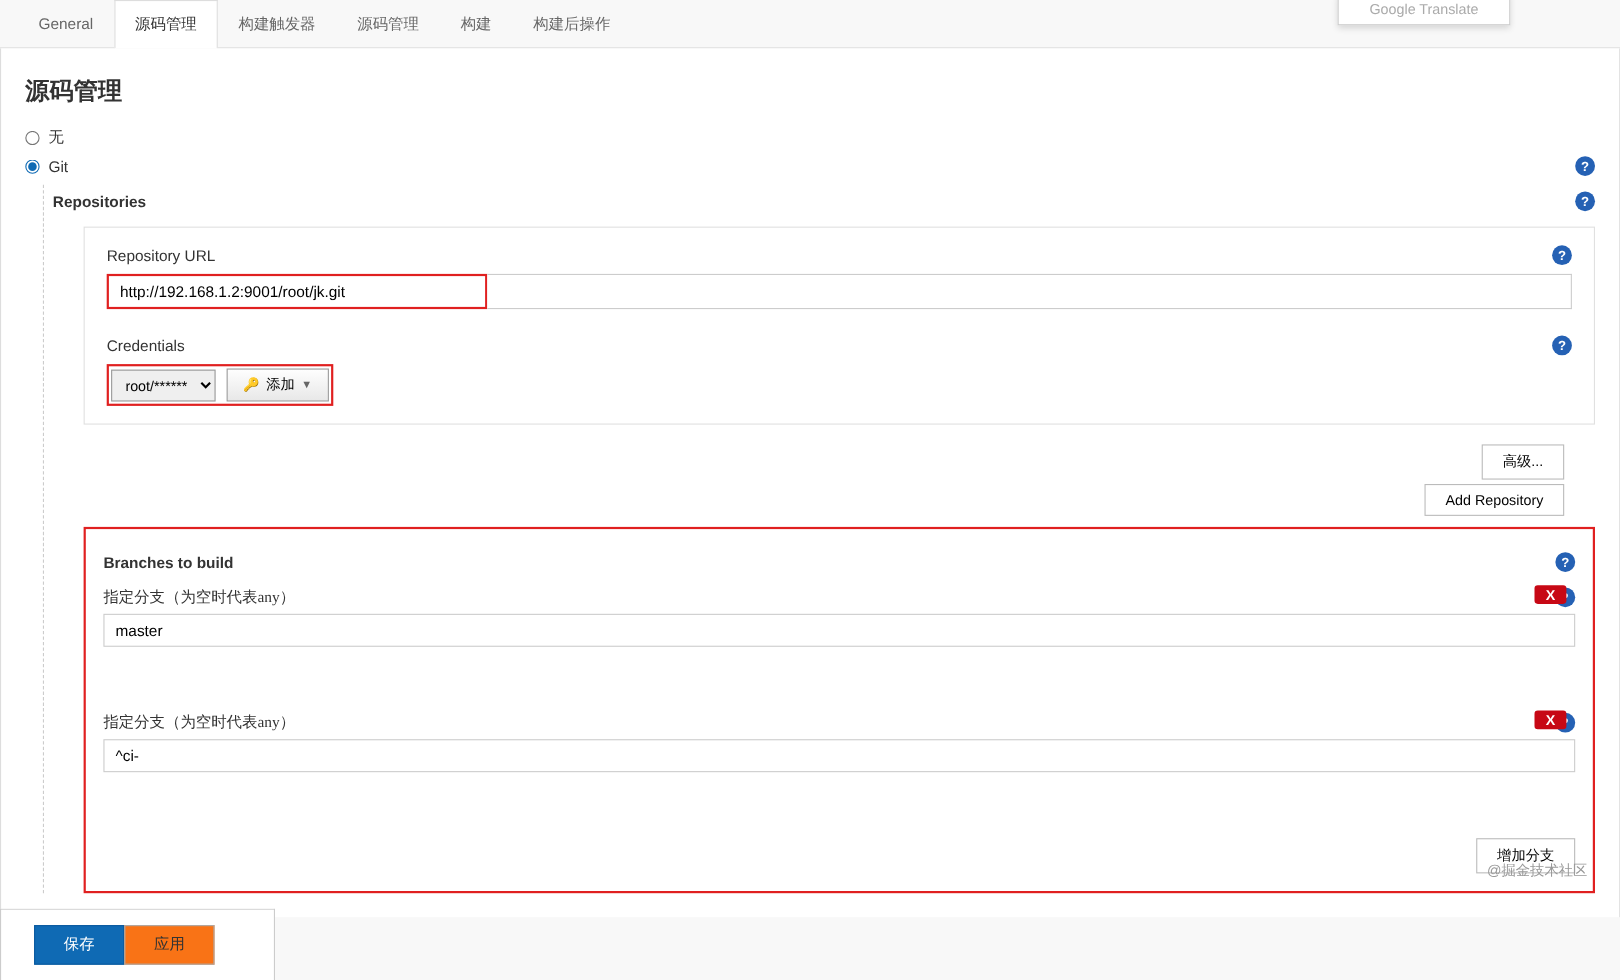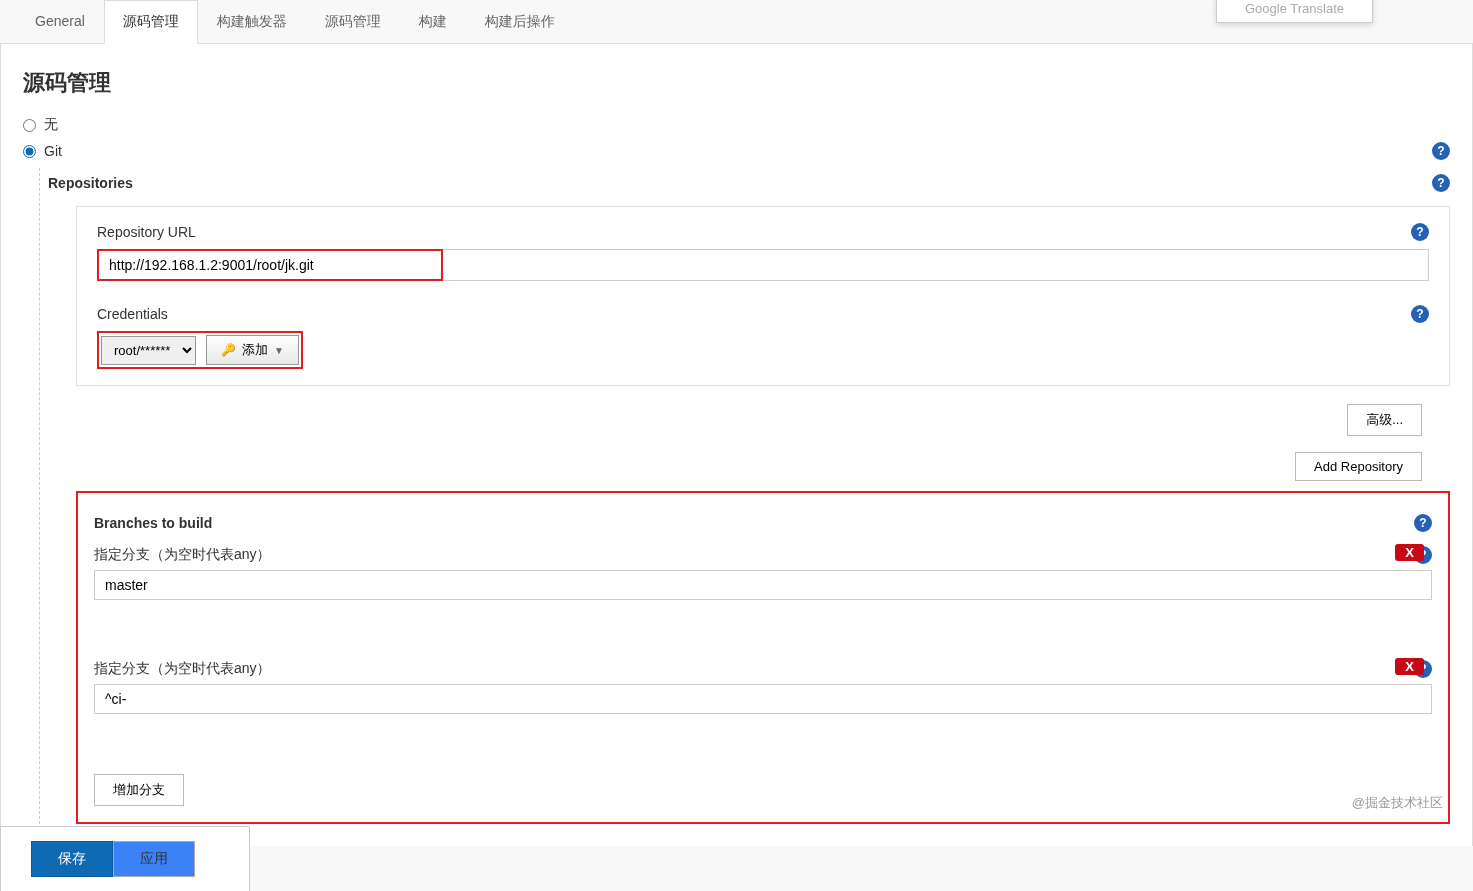--- a/index.html
+++ b/index.html
@@ -115,21 +115,21 @@
       padding: 6px 18px;
       border: 1px solid #bbb;
       background: #fff;
       font-size: 13px;
       cursor: pointer;
     }
     .right-btns {
       display: flex;
       flex-direction: column;
       align-items: flex-end;
-      gap: 16px;
+      gap: 4px;
       margin: 10px 28px 10px 0;
       justify-content: space-between;
     }
     .branches-box {
       margin: 8px 0 0 28px;
       border: 2px solid #e02020;
       padding: 21px 16px 16px 16px;
       position: relative;
     }
     .branch-entry { margin: 12px 0 60px 0; position: relative; }
@@ -143,44 +143,46 @@
       font-size: 13px;
       font-weight: bold;
       border-radius: 3px;
     }
     .branch-label-row {
       display: flex;
       justify-content: space-between;
       align-items: flex-start;
       margin-bottom: 6px;
       margin-top: 14px;
+      font-family: Liberation Serif, serif;
     }
     .branches-footer {
       display: flex;
+      justify-content: flex-end;
       margin-top: 25px;
     }
     .bottom-bar {
       position: fixed;
       left: 0; bottom: 0;
       background: #fff;
       padding: 14px 30px;
       display: flex;
       border: 1px solid #ccc;
       border-bottom: none;
       width: 250px;
     }
     .btn-primary {
       background: #0f6ab4;
       color: #fff;
       border: 1px solid #0a5a9e;
       padding: 8px 26px;
       font-size: 14px;
     }
     .btn-secondary {
-      background: #3b82f6;
+      background: #f97316;
       color: #333;
       border: 1px solid #aaa;
       padding: 4px 26px;
       font-size: 14px;
     }
     .translate-flap {
       position: absolute;
       right: 100px; top: -6px;
       background: #fff;
       border: 1px solid #ccc;

